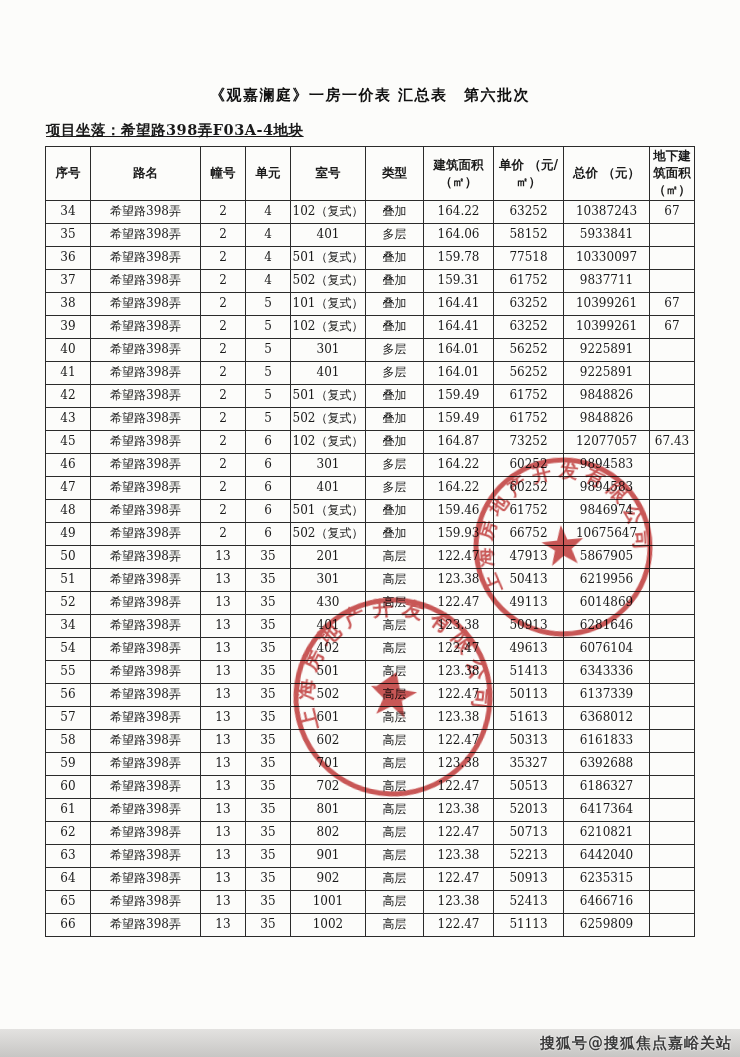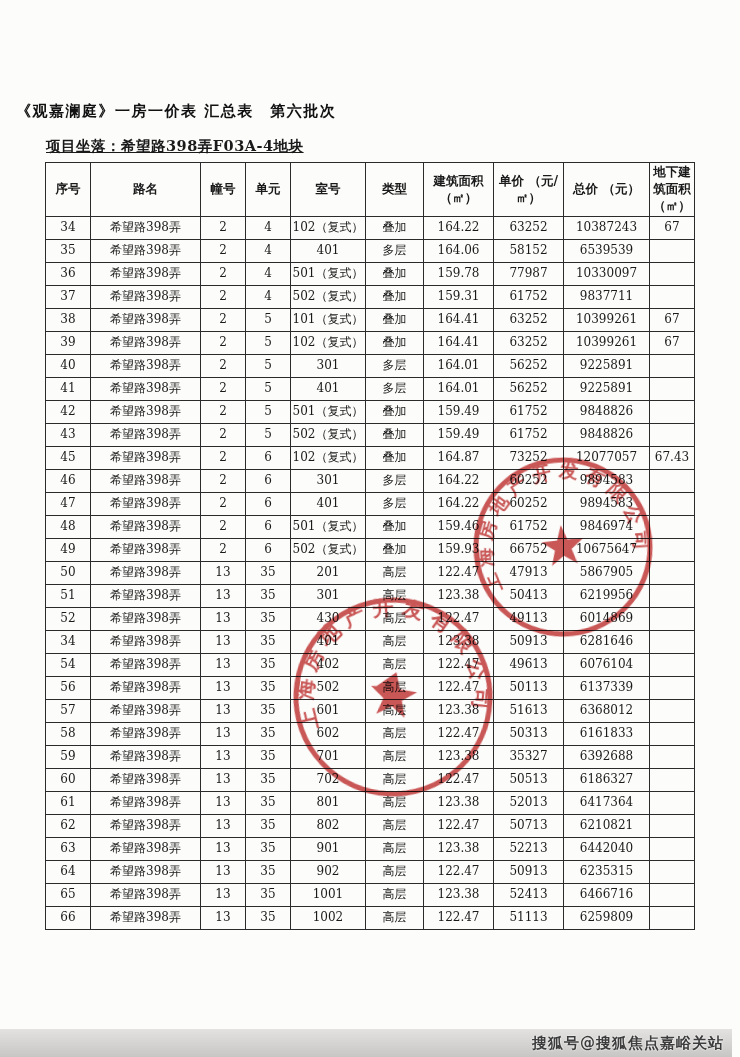--- a/index.html
+++ b/index.html
@@ -8,23 +8,23 @@
     position: relative;
     width: 740px;
     height: 1057px;
     margin: 0 auto;
     background: #fcfcfa;
     font-family: "DejaVu Serif", "Liberation Serif", serif;
     color: #1a1a1a;
     overflow: hidden;
   }
   .doc-title {
-    margin: 16px;
+    margin: 0;
     padding-top: 86px;
-    text-align: left;
+    text-align: center;
     font-size: 15px;
     font-weight: bold;
     letter-spacing: 1.5px;
     color: #111;
   }
   .location-line {
     margin: 16px 0 6px 46px;
     font-size: 14.5px;
     font-weight: bold;
     letter-spacing: 0.5px;
@@ -59,21 +59,21 @@
     position: absolute;
     pointer-events: none;
     mix-blend-mode: multiply;
     opacity: 0.85;
     filter: blur(0.4px);
   }
   .seal-1 { left: 468px; top: 452px; transform: rotate(-6deg); }
   .seal-2 { left: 288px; top: 592px; transform: rotate(8deg); }
   .bottom-bar {
     position: absolute;
-    left: 0; right: 8px; bottom: 0;
+    left: 0; right: 0; bottom: 0;
     height: 28px;
     background: linear-gradient(#e3e2e0, #c7c6c4);
     display: flex;
     align-items: center;
     justify-content: flex-end;
     padding-right: 8px;
   }
   .watermark-text {
     font-family: "DejaVu Sans", "Liberation Sans", sans-serif;
     font-size: 15px;
@@ -134,32 +134,32 @@
         </tr>
         <tr>
           <td>35</td>
           <td>希望路398弄</td>
           <td>2</td>
           <td>4</td>
           <td>401</td>
           <td>多层</td>
           <td>164.06</td>
           <td>58152</td>
-          <td>6539539</td>
+          <td>5933841</td>
           <td></td>
         </tr>
         <tr>
           <td>36</td>
           <td>希望路398弄</td>
           <td>2</td>
           <td>4</td>
           <td>501（复式）</td>
           <td>叠加</td>
           <td>159.78</td>
-          <td>77987</td>
+          <td>77518</td>
           <td>10330097</td>
           <td></td>
         </tr>
         <tr>
           <td>37</td>
           <td>希望路398弄</td>
           <td>2</td>
           <td>4</td>
           <td>502（复式）</td>
           <td>叠加</td>
@@ -351,20 +351,32 @@
         <tr>
           <td>54</td>
           <td>希望路398弄</td>
           <td>13</td>
           <td>35</td>
           <td>402</td>
           <td>高层</td>
           <td>122.47</td>
           <td>49613</td>
           <td>6076104</td>
+          <td></td>
+        </tr>
+        <tr>
+          <td>55</td>
+          <td>希望路398弄</td>
+          <td>13</td>
+          <td>35</td>
+          <td>501</td>
+          <td>高层</td>
+          <td>123.38</td>
+          <td>51413</td>
+          <td>6343336</td>
           <td></td>
         </tr>
         <tr>
           <td>56</td>
           <td>希望路398弄</td>
           <td>13</td>
           <td>35</td>
           <td>502</td>
           <td>高层</td>
           <td>122.47</td>

